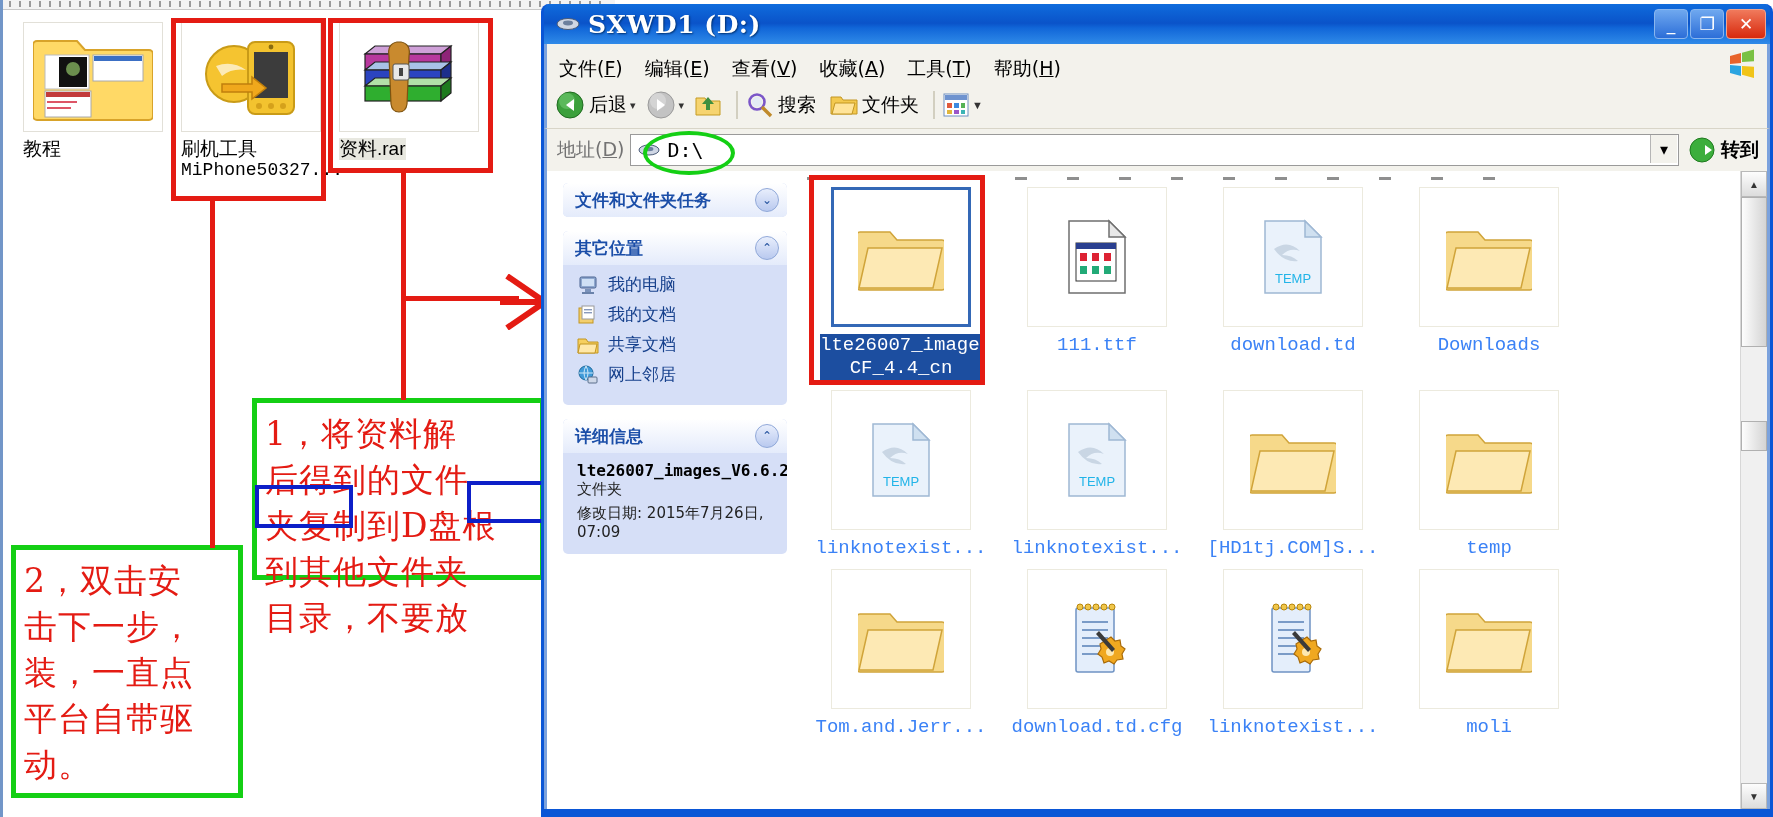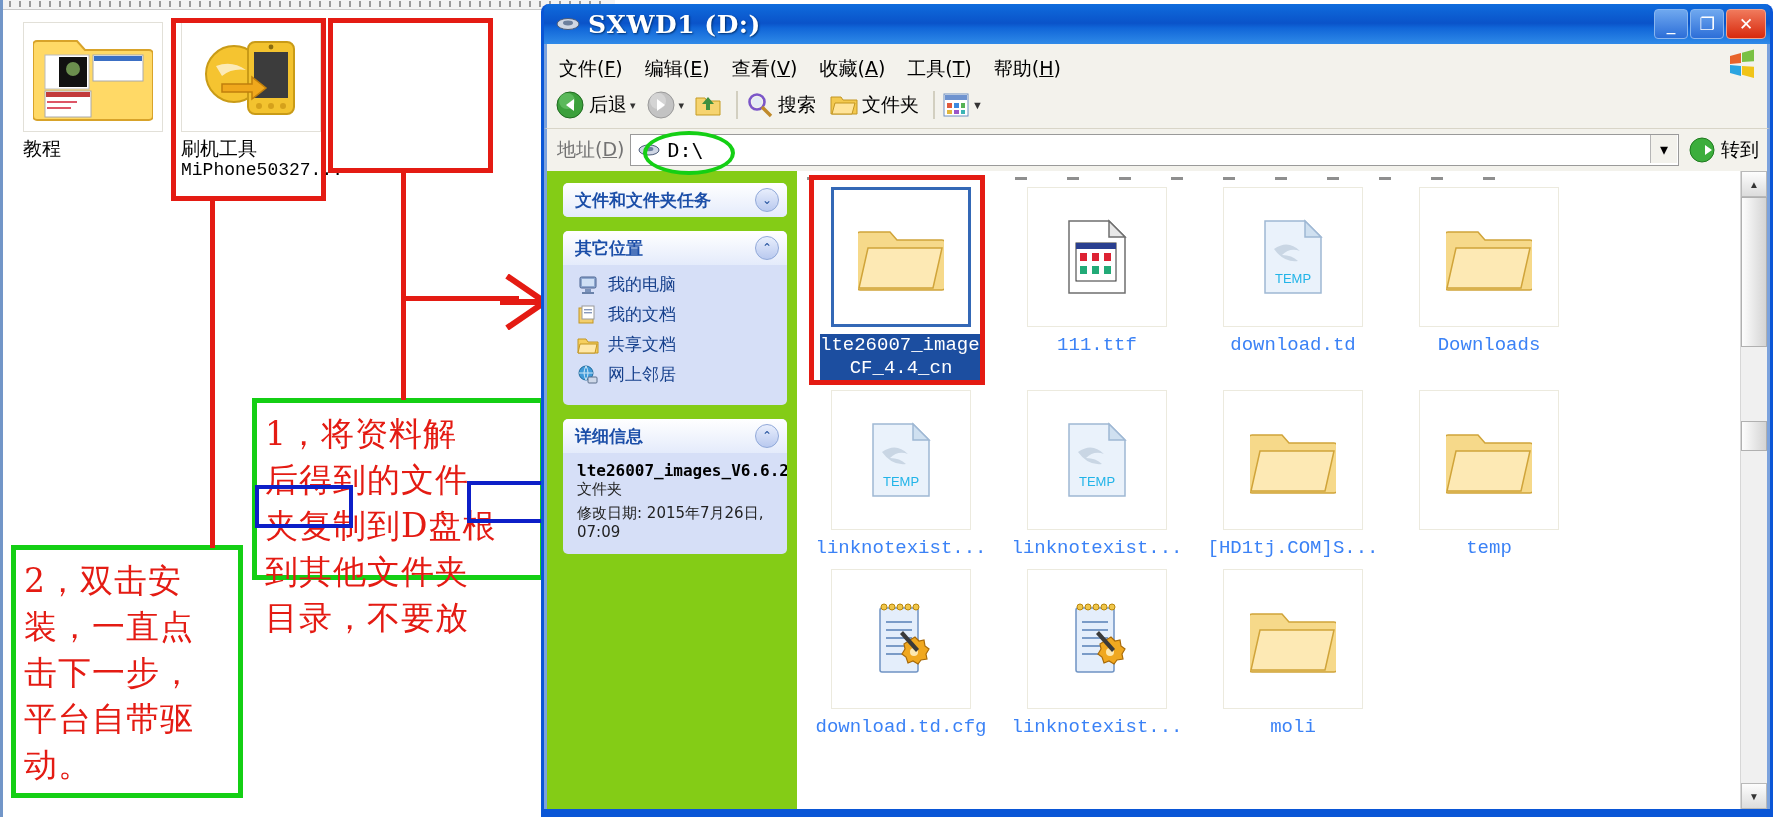--- a/index.html
+++ b/index.html
@@ -65,26 +65,26 @@
   .tb-caret{font-size:11px;margin:0 4px 0 3px;color:#333;}
 
   #addrbar{height:42px;background:#f3f2ec;display:flex;align-items:center;padding-left:10px;
            border-left:3px solid #7ba2dd;border-right:3px solid #7ba2dd;position:relative;}
   #addr-label{font-family:"DejaVu Sans","Liberation Sans",sans-serif;font-size:19px;color:#737373;margin-right:6px;}
   #addr-field{flex:1;height:30px;background:#fff;border:1px solid #9a9a9a;display:flex;align-items:center;
               padding-left:6px;position:relative;}
   #addr-text{font-family:"DejaVu Sans Mono","Liberation Mono",monospace;font-size:20px;color:#000;margin-left:6px;}
   #addr-drop{width:26px;height:28px;background:#f3f2ec;border-left:1px solid #b5b5b5;
              display:flex;align-items:center;justify-content:center;position:absolute;right:1px;top:0;}
-  #go-btn{display:flex;align-items:flex-start;margin:0 8px 0 10px;}
+  #go-btn{display:flex;align-items:flex-start;margin:0 8px 0 10px;font-weight:bold;}
   .green-ellipse{position:absolute;border:4px solid #14cf14;border-radius:50%;pointer-events:none;}
 
   #body-area{display:flex;background:#7ba2dd;border-left:3px solid #7ba2dd;border-right:3px solid #7ba2dd;
              height:638px;box-sizing:border-box;}
-  #sidebar{width:250px;background:#84cc16;padding:12px 10px 0 16px;box-sizing:border-box;flex:none;}
+  #sidebar{width:250px;background:#ffffff;padding:12px 10px 0 16px;box-sizing:border-box;flex:none;}
   .panel{background:#d6dff7;border-radius:5px;margin-bottom:14px;overflow:hidden;}
   .panel-head{background:linear-gradient(180deg,#ffffff,#e4ebfb);height:34px;display:flex;
               align-items:center;justify-content:space-between;padding:0 8px 0 12px;
               border-radius:5px 5px 0 0;}
   .panel-title{font-family:"DejaVu Sans","Liberation Sans",sans-serif;font-weight:bold;font-size:17px;color:#1b4ea8;}
   .chev{width:22px;height:22px;border-radius:50%;background:linear-gradient(180deg,#e8eefc,#b9c9ef);
         border:1px solid #90a8d8;display:flex;align-items:center;justify-content:center;
         color:#25539f;font-size:12px;font-family:"DejaVu Sans",sans-serif;}
   .panel-body{padding:8px 10px 12px 14px;}
   .place-row{display:flex;align-items:center;margin-bottom:7px;}
@@ -208,35 +208,56 @@
         <circle cx="63" cy="74" r="3" fill="#d5a11b"></circle>
           <circle cx="75" cy="74" r="3" fill="#d5a11b"></circle>
           <circle cx="87" cy="74" r="3" fill="#d5a11b"></circle>
         <path d="M26 52 h30 v-7 l14 11 l-14 11 v-7 h-30z" fill="#f0a81c" stroke="#c07f0c" stroke-width="1.5"></path>
       </svg>
     </div>
     <div class="desk-label">刷机工具</div>
     <div class="desk-label2">MiPhone50327...</div>
   </div>
 
+  <div class="desk-icon" style="left:336px;top:22px;">
+    <div class="desk-thumb">
+      <svg width="104" height="78" viewBox="0 0 104 78">
+        <g stroke="#222" stroke-width="1.2">
+          <path d="M8 16 l10 -8 h76 l-10 8z" fill="#cfa0d8"></path>
+          <rect x="8" y="16" width="76" height="15" fill="#b8389e"></rect>
+          <path d="M84 16 l10 -8 v15 l-10 8z" fill="#8e2378"></path>
+          <path d="M8 32 l10 -8 h76 l-10 8z" fill="#a8c2e8"></path>
+          <rect x="8" y="32" width="76" height="15" fill="#2b44c0"></rect>
+          <path d="M84 32 l10 -8 v15 l-10 8z" fill="#1d2f8c"></path>
+          <path d="M8 48 l10 -8 h76 l-10 8z" fill="#b2e0a8"></path>
+          <rect x="8" y="48" width="76" height="15" fill="#2fae2f"></rect>
+          <path d="M84 48 l10 -8 v15 l-10 8z" fill="#1d7a1d"></path>
+        </g>
+        <path d="M44 4 q10 2 8 14 l-2 48 q-1 8 -8 8 q-7 0 -8 -8 l-2 -48 q-2 -12 8 -14z" fill="#c98a2e" stroke="#7d5310" stroke-width="1.2"></path>
+        <rect x="36" y="26" width="16" height="16" rx="2" fill="#e8e8e8" stroke="#555"></rect>
+        <rect x="42" y="30" width="4" height="8" fill="#444"></rect>
+      </svg>
+    </div>
+    <div class="desk-label hl" style="display:inline-block;">资料.rar</div>
+  </div>
 
   <div class="ann-green" style="left:249px;top:398px;width:293px;height:182px;">
     <div class="ann-text" style="padding-bottom:0;">1，将资料解</div>
     <div class="ann-text" style="padding-top:0;">后得到的文件</div>
     <div class="ann-text" style="padding-top:0;">夹复制到D盘根</div>
     <div class="ann-text" style="padding-top:0;">到其他文件夹</div>
     <div class="ann-text" style="padding-top:0;">目录，不要放</div>
   </div>
   <div class="ann-blue" style="left:464px;top:481px;width:78px;height:42px;"></div>
   <div class="ann-blue" style="left:252px;top:485px;width:98px;height:43px;"></div>
 
   <div class="ann-green" style="left:8px;top:545px;width:232px;height:253px;">
     <div class="ann-text" style="padding-bottom:0;">2，双击安</div>
+    <div class="ann-text" style="padding-top:0;">击下一步，</div>
     <div class="ann-text" style="padding-top:0;">装，一直点</div>
-    <div class="ann-text" style="padding-top:0;">击下一步，</div>
     <div class="ann-text" style="padding-top:0;">平台自带驱</div>
     <div class="ann-text" style="padding-top:0;">动。</div>
   </div>
 
   <div class="ann-red" style="left:168px;top:18px;width:155px;height:183px;"></div>
   <div class="ann-red" style="left:325px;top:18px;width:165px;height:155px;"></div>
 
   <div class="red-line" style="left:207px;top:200px;width:5px;height:348px;"></div>
   <div class="red-line" style="left:398px;top:172px;width:5px;height:228px;"></div>
   <div class="red-line" style="left:398px;top:296px;width:118px;height:5px;"></div>
@@ -525,20 +546,29 @@
             <div class="file-name">[HD1tj.COM]S...</div>
           </div>
           <div class="file-cell">
             <div class="file-thumb">
               <svg width="86" height="70" viewBox="0 0 86 70">
       <path d="M2 10 h30 l7 8 h45 a3 3 0 0 1 3 3 v44 a3 3 0 0 1 -3 3 H2 a3 3 0 0 1 -3 -3 V13 a3 3 0 0 1 3 -3z" fill="#f6d98a" stroke="#d0a43a" stroke-width="1.5"></path>
       <path d="M10 26 h74 l-9 40 H1z" fill="#fde9b4" stroke="#d0a43a" stroke-width="1.5"></path>
     </svg>
             </div>
             <div class="file-name">temp</div>
+          </div>
+          <div class="file-cell">
+            <div class="file-thumb">
+              <svg width="86" height="70" viewBox="0 0 86 70">
+      <path d="M2 10 h30 l7 8 h45 a3 3 0 0 1 3 3 v44 a3 3 0 0 1 -3 3 H2 a3 3 0 0 1 -3 -3 V13 a3 3 0 0 1 3 -3z" fill="#f6d98a" stroke="#d0a43a" stroke-width="1.5"></path>
+      <path d="M10 26 h74 l-9 40 H1z" fill="#fde9b4" stroke="#d0a43a" stroke-width="1.5"></path>
+    </svg>
+            </div>
+            <div class="file-name">Tom.and.Jerr...</div>
           </div>
           <div class="file-cell">
             <div class="file-thumb">
               <svg width="62" height="78" viewBox="0 0 62 78">
       <rect x="10" y="8" width="38" height="64" rx="2" fill="#e4eefb" stroke="#6f93c4" stroke-width="1.5"></rect>
       <g stroke="#5f86bb" stroke-width="1.6">
         <line x1="16" y1="22" x2="42" y2="22"></line>
                   <line x1="16" y1="30" x2="42" y2="30"></line>
         <line x1="16" y1="38" x2="42" y2="38"></line>
                   <line x1="16" y1="46" x2="36" y2="46"></line>

